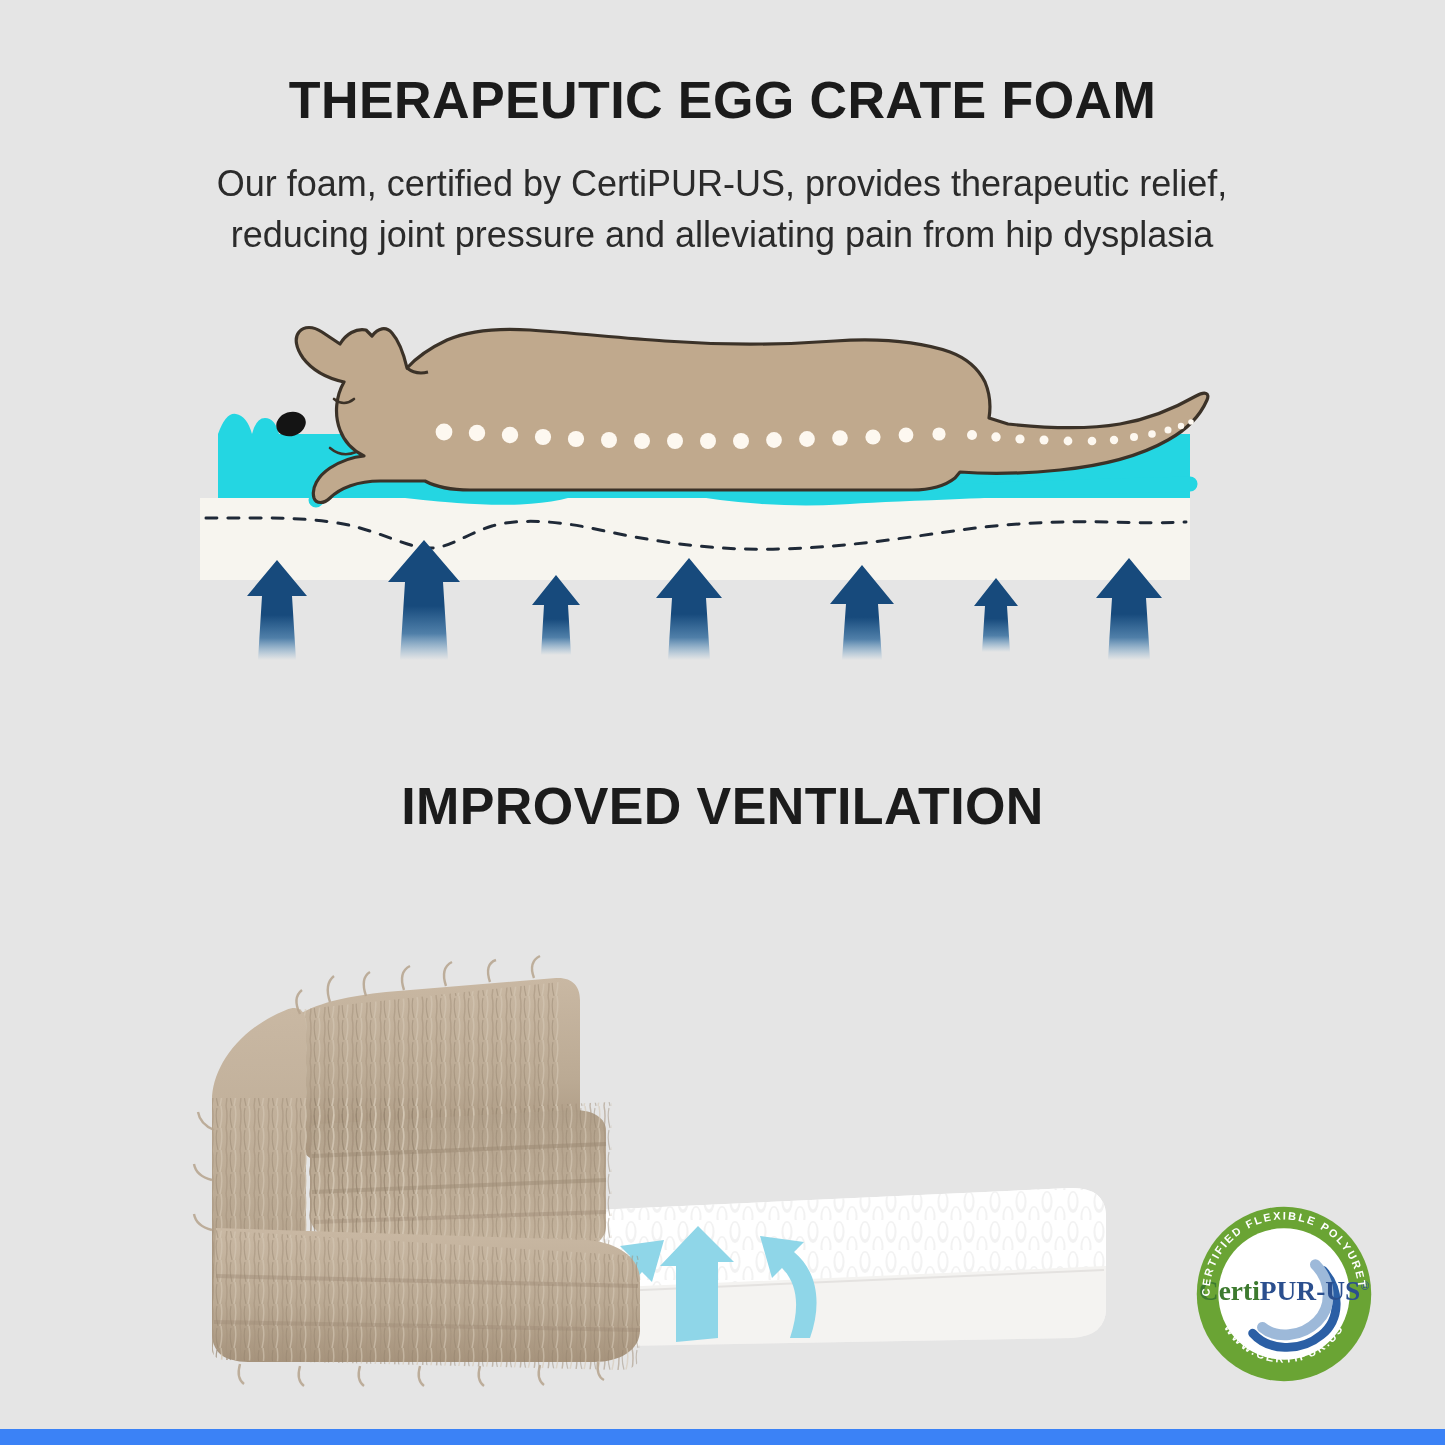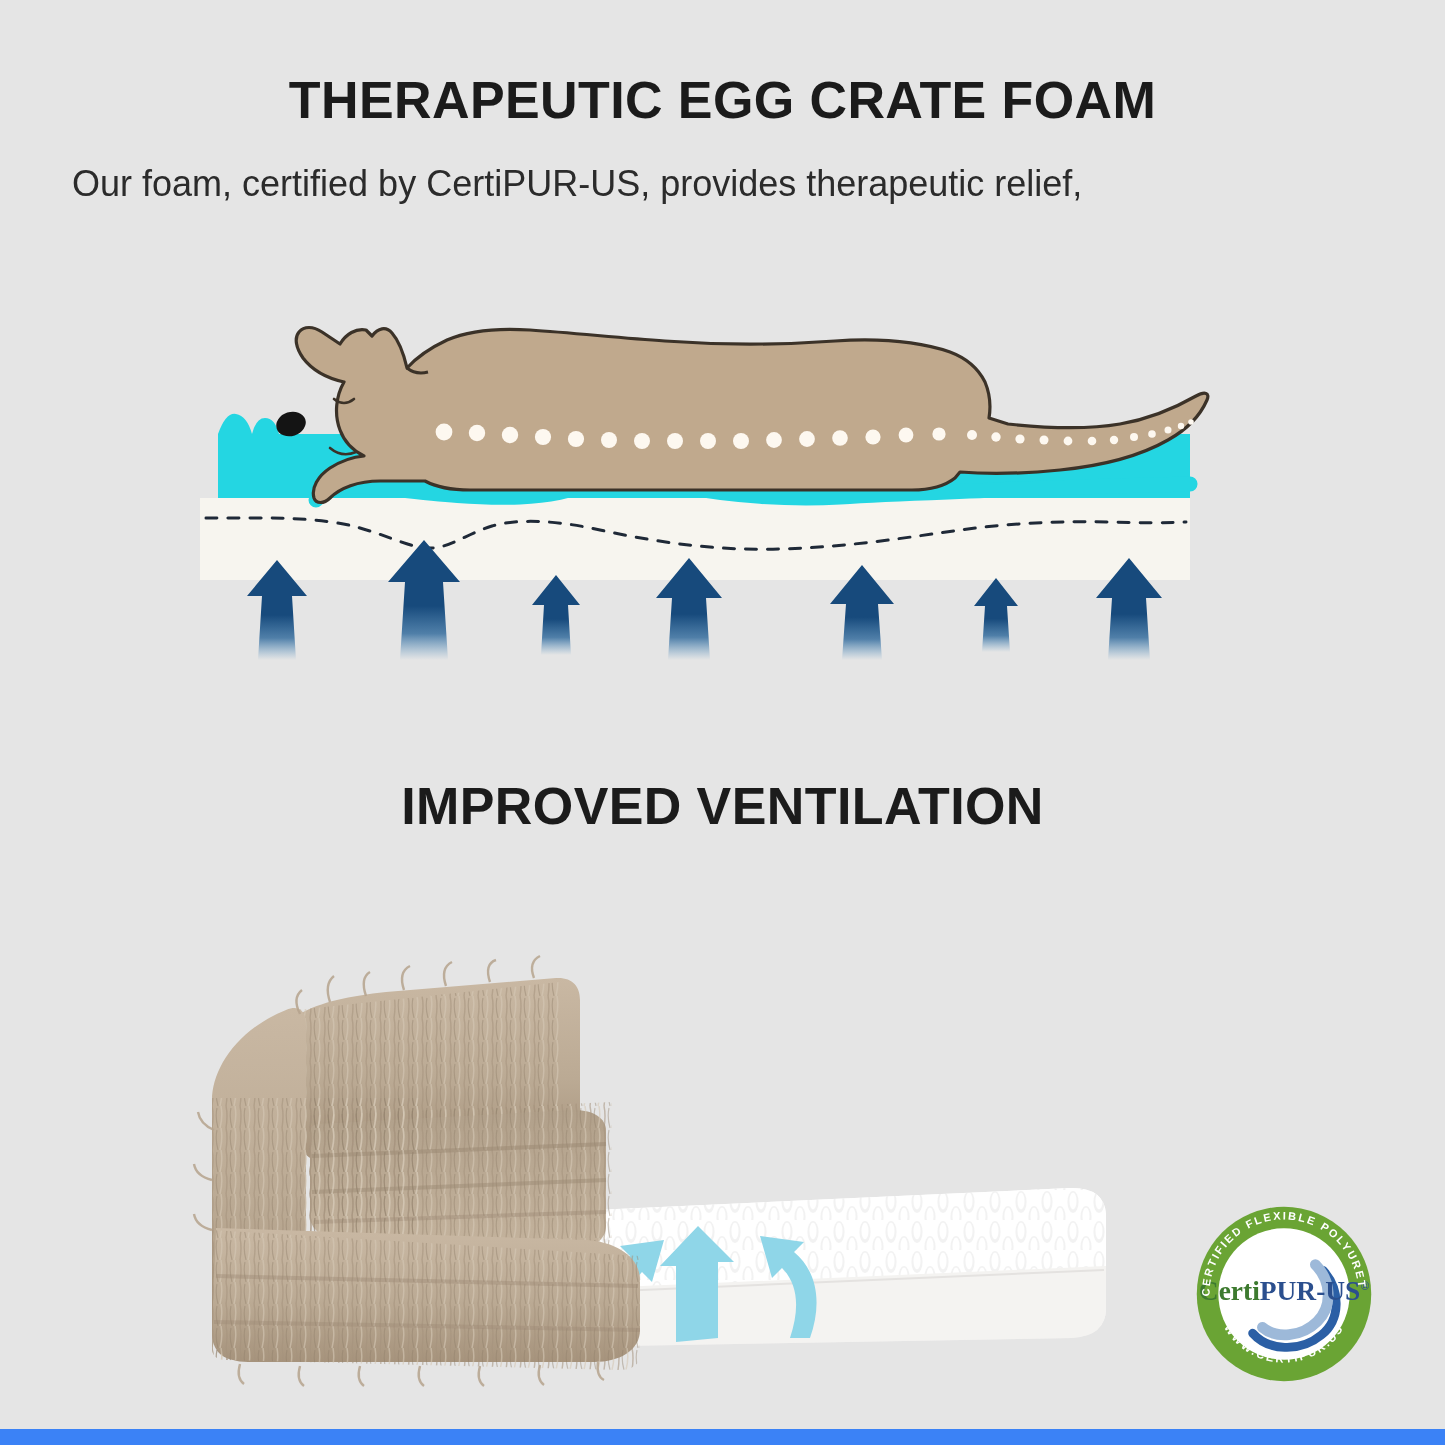--- a/index.html
+++ b/index.html
@@ -21,41 +21,42 @@
 
   
   .title{
     position:absolute;left:0;width:1445px;text-align:center;
     font-size:52px;font-weight:700;letter-spacing:0.4px;
     color:#1b1b1b;
   }
   .title-top{top:70px;}
   .title-bottom{top:66px;}
   .subtitle{
-    position:absolute;left:72px;width:1300px;text-align:left;
+    position:absolute;left:72px;width:1300px;text-align:center;
     font-size:36px;line-height:51px;color:#2b2b2b;font-weight:400;
     top:158px;
   }
   .subtitle span{display:block;}
 
   
   .scene{position:absolute;left:0;top:0;width:1445px;height:100%;}
   svg{display:block;}
 </style>
 </head>
 <body>
 
 <div class="infographic">
 
   <div class="panel panel-top">
 
     <div class="title title-top">THERAPEUTIC EGG CRATE FOAM</div>
 
     <div class="subtitle">
       <span>Our foam, certified by CertiPUR-US, provides therapeutic relief,</span>
+      <span>reducing joint pressure and alleviating pain from hip dysplasia</span>
     </div>
 
     <svg class="scene" viewBox="0 0 1445 718">
       <defs>
         <linearGradient id="arrowFade" x1="0" y1="0" x2="0" y2="1">
           <stop offset="0%" stop-color="#174a7c" stop-opacity="1"></stop>
           <stop offset="55%" stop-color="#174a7c" stop-opacity="1"></stop>
           <stop offset="78%" stop-color="#1e5d94" stop-opacity="0.75"></stop>
           <stop offset="100%" stop-color="#3f86bd" stop-opacity="0"></stop>
         </linearGradient>

